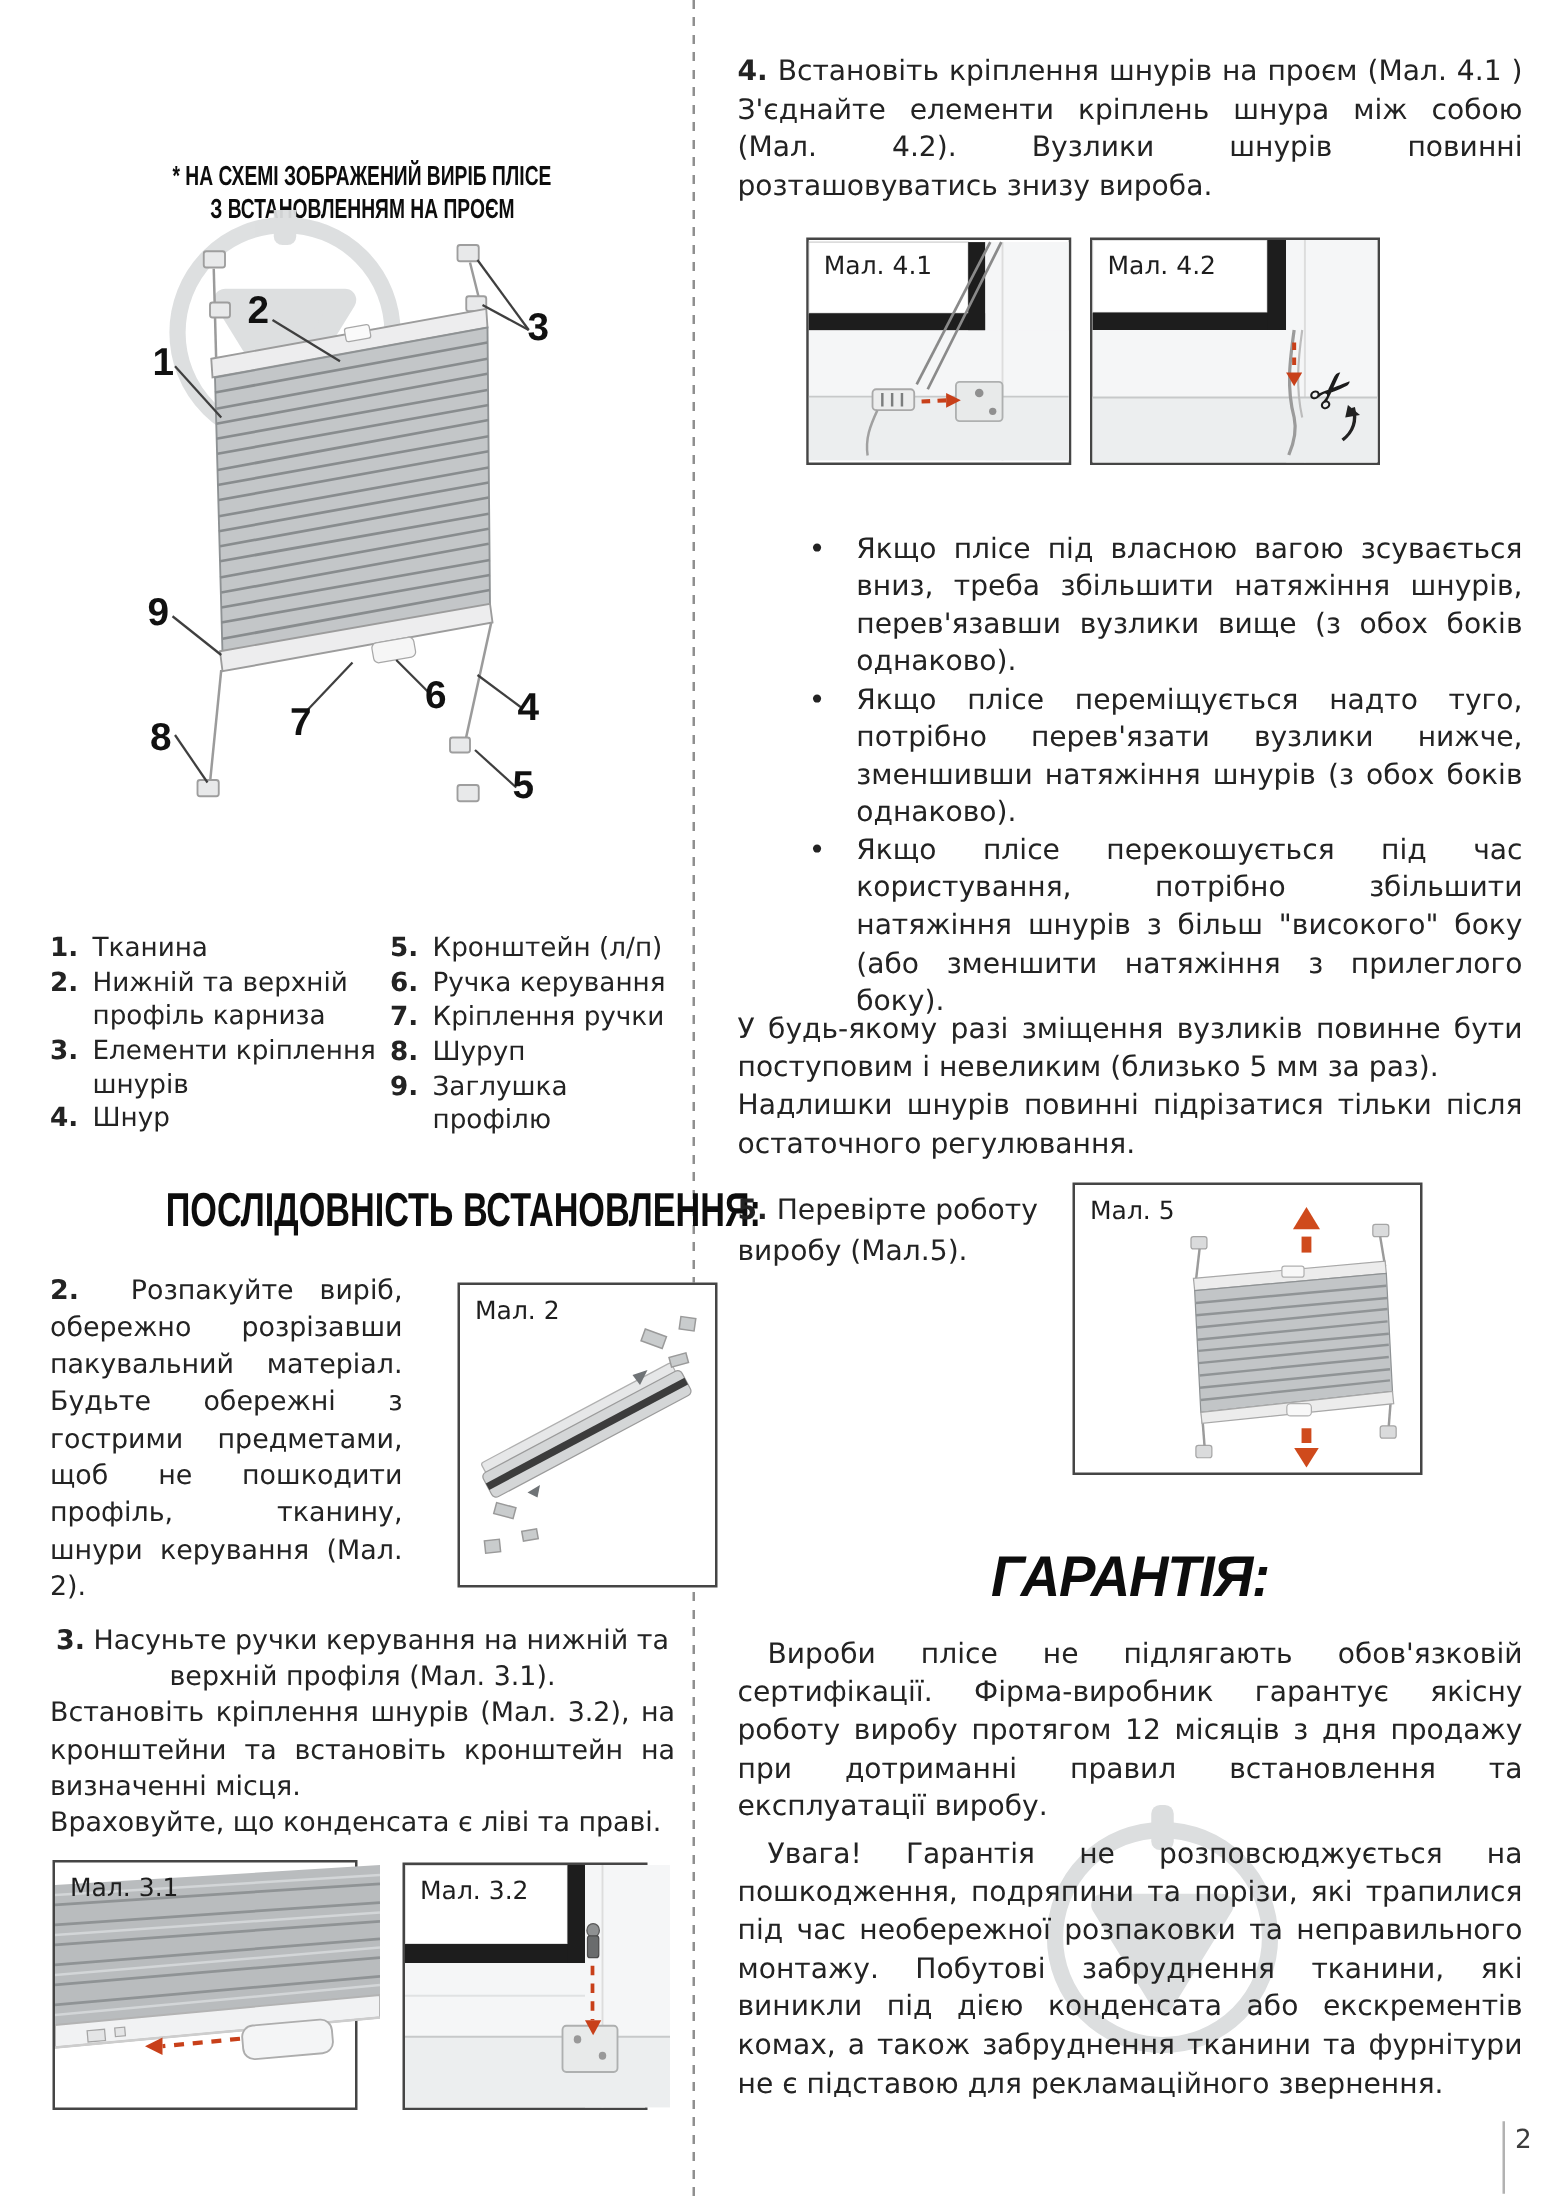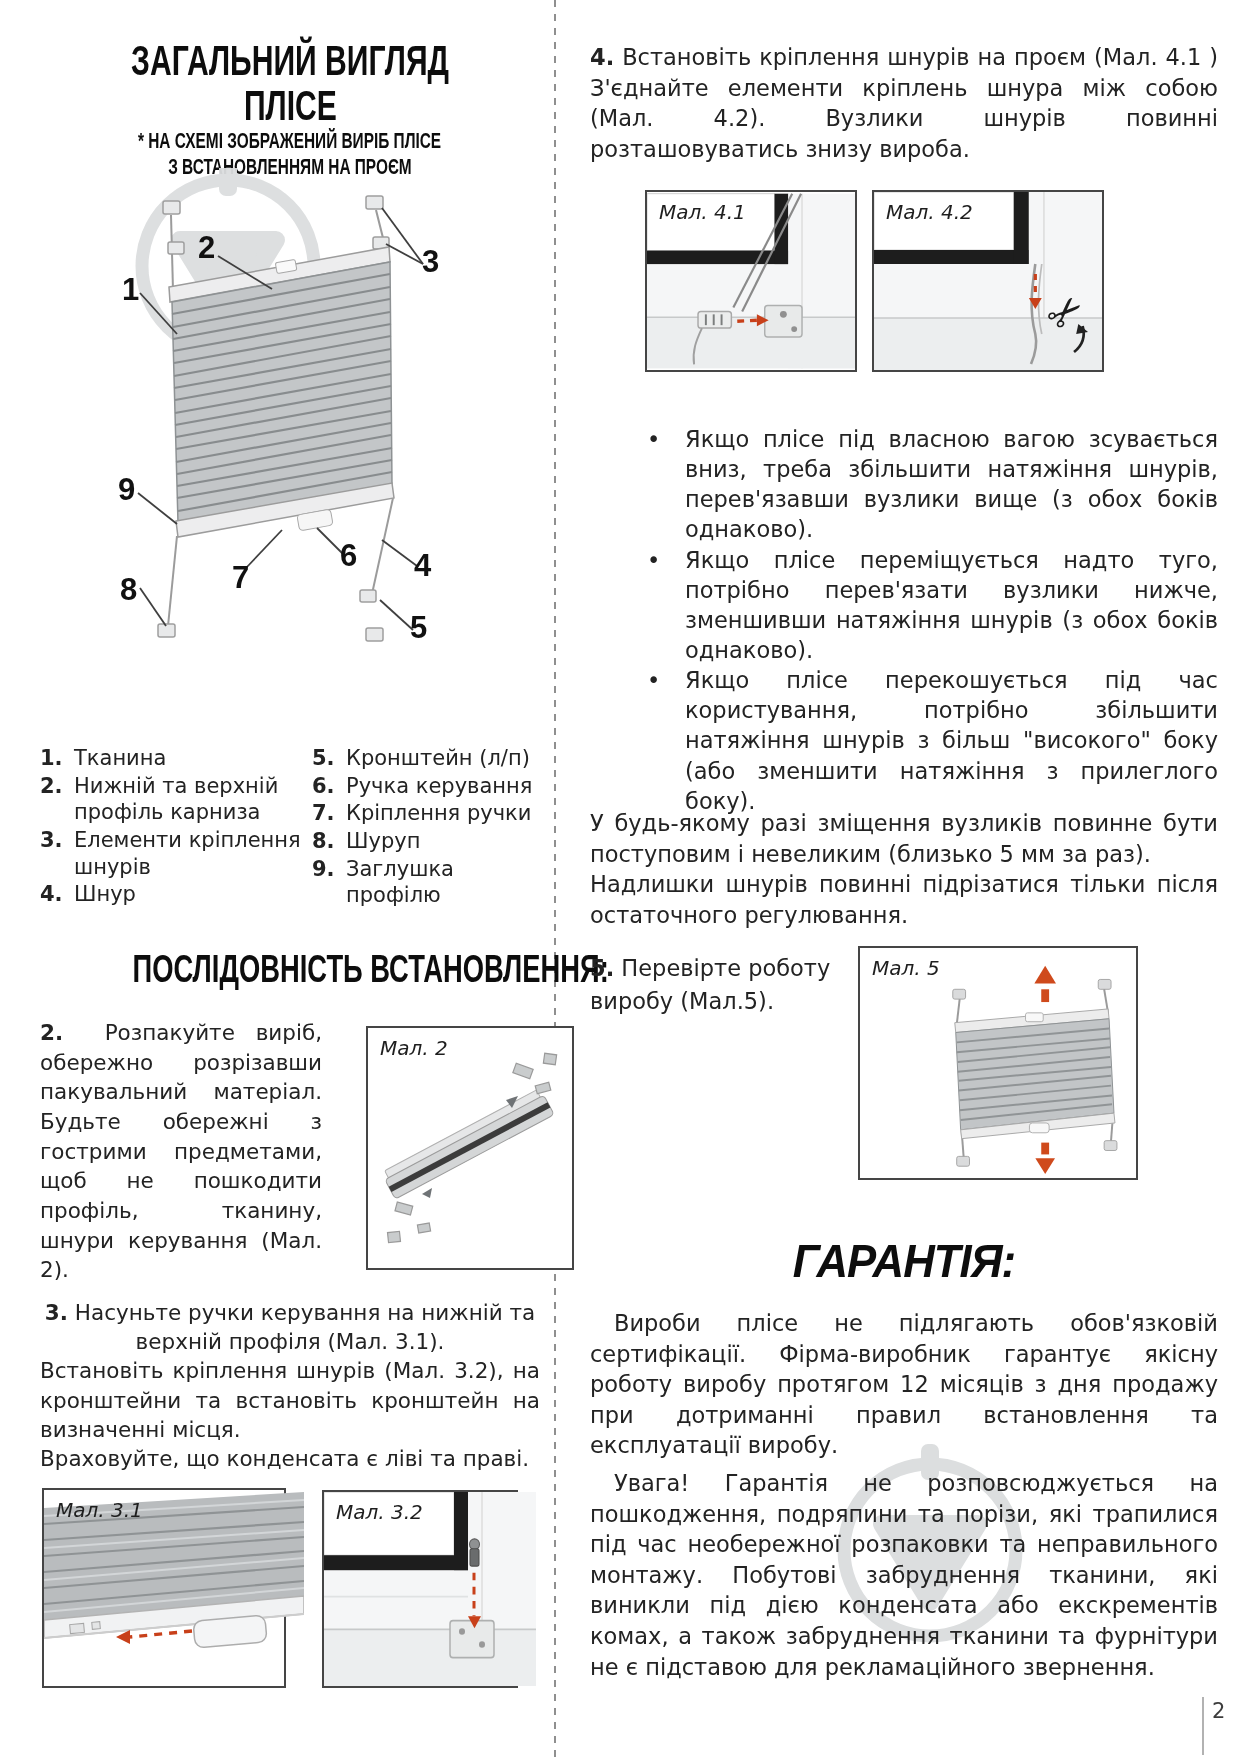--- a/index.html
+++ b/index.html
@@ -16,41 +16,37 @@
   
   .parts{display:grid;grid-template-columns:272px 1fr;font-size:21px;line-height:1.27;}
   .pitem{position:relative;padding-left:34px;margin-bottom:1px;}
   .pitem b{position:absolute;left:0;top:0;font-weight:700;}
   
   .para{font-size:21.5px;line-height:1.38;text-align:justify;}
   .rpara{font-size:22.5px;line-height:1.36;text-align:justify;}
   .num{font-weight:700;}
   
   .figbox{border:2px solid #454545;background:#ffffff;box-sizing:border-box;}
-  .figlabel{position:absolute;top:8px;left:12px;font-size:20px;color:#1e1e1e;z-index:3;font-style:italic;}
+  .figlabel{position:absolute;top:8px;left:12px;font-size:20px;color:#1e1e1e;z-index:3;}
   
   .blist{font-size:22.5px;line-height:1.34;}
   .bitem{position:relative;padding-left:95px;text-align:justify;}
   .bdot{position:absolute;left:57px;top:0;}
   
   #pg-line{left:1202px;top:1697px;width:2px;height:58px;background:#b2b2b2;}
   #pg-num{left:1212px;top:1699px;font-size:21px;color:#3c3c3c;}
   svg{display:block;}
 </style>
 </head>
 <body>
 
 <div id="page">
 
   <div id="divider" class="abs"></div>
 
-  <div class="abs hd" style="left:40px;top:38px;width:500px;font-size:43px;">
-    <span class="sq" style="transform:scaleX(.70);">ЗАГАЛЬНИЙ ВИГЛЯД</span><br>
-    <span class="sq" style="transform:scaleX(.70);">ПЛІСЕ</span>
-  </div>
 
   <div class="abs hd" style="left:40px;top:128px;width:500px;font-size:22px;line-height:1.2;">
     <span class="sq" style="transform:scaleX(.70);">* НА СХЕМІ ЗОБРАЖЕНИЙ ВИРІБ ПЛІСЕ</span><br>
     <span class="sq" style="transform:scaleX(.70);">З ВСТАНОВЛЕННЯМ НА ПРОЄМ</span>
   </div>
 
   <svg class="abs" style="left:30px;top:168px;" width="505" height="512" viewBox="0 0 505 512">
 
     <g opacity="0.95">
       <circle cx="198" cy="98" r="86" fill="none" stroke="#dcdedf" stroke-width="13"></circle>

